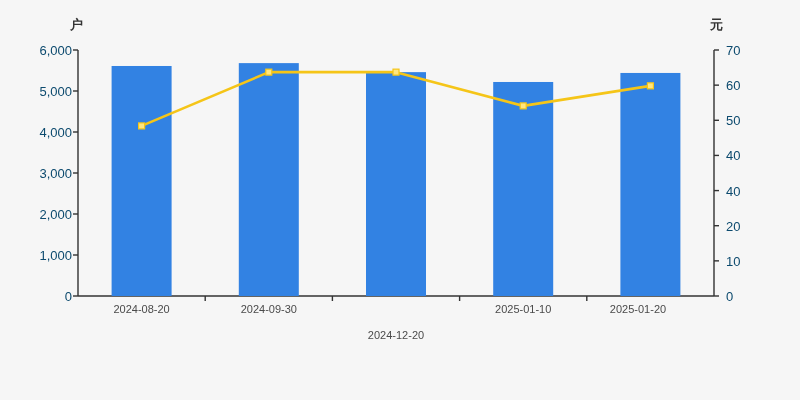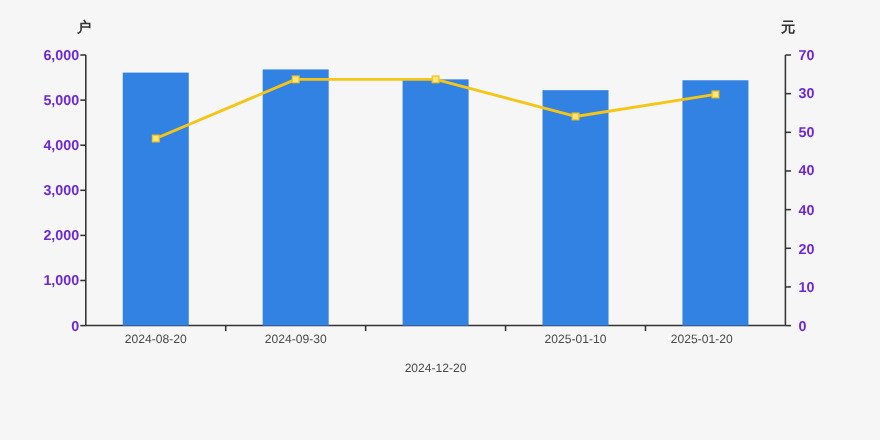--- a/index.html
+++ b/index.html
@@ -26,24 +26,23 @@
     font-family: "DejaVu Sans", sans-serif;
     font-weight: 600;
     letter-spacing: 0;
   }
   #left-unit { left: 70px; top: 16px; }
   #right-unit { left: 710px; top: 16px; }
 
   .tick-label {
     position: absolute;
     font-size: 13px;
-    color: #6d28d9;
+    color: #0c4a6e;
     font-family: "Liberation Sans", sans-serif;
     white-space: nowrap;
-    font-weight: bold;
   }
   .tick-label.left {
     right: 0;
     text-align: right;
     transform: translateY(-50%);
   }
   .tick-label.right {
     left: 0;
     text-align: left;
     transform: translateY(-50%);
@@ -82,21 +81,21 @@
       <div class="tick-label left" style="top: 91px;">5,000</div>
       <div class="tick-label left" style="top: 50px;">6,000</div>
     </div>
   <div id="right-axis-labels">
       <div class="tick-label right" style="top: 296px;">0</div>
       <div class="tick-label right" style="top: 260.857px;">10</div>
       <div class="tick-label right" style="top: 225.714px;">20</div>
       <div class="tick-label right" style="top: 190.571px;">40</div>
       <div class="tick-label right" style="top: 155.429px; text-align: right;">40</div>
       <div class="tick-label right" style="top: 120.286px;">50</div>
-      <div class="tick-label right" style="top: 85.1429px;">30</div>
+      <div class="tick-label right" style="top: 85.1429px;">60</div>
       <div class="tick-label right" style="top: 50px;">70</div>
     </div>
   <div id="x-axis-labels">
       <div class="x-tick-label" style="left: 141.6px;">2024-08-20</div>
       <div class="x-tick-label" style="left: 268.8px;">2024-09-30</div>
       <div class="x-tick-label" style="left: 396px; margin-top: 26px;">2024-12-20</div>
       <div class="x-tick-label" style="left: 523.2px;">2025-01-10</div>
       <div class="x-tick-label" style="left: 638px;">2025-01-20</div>
     </div>
 

